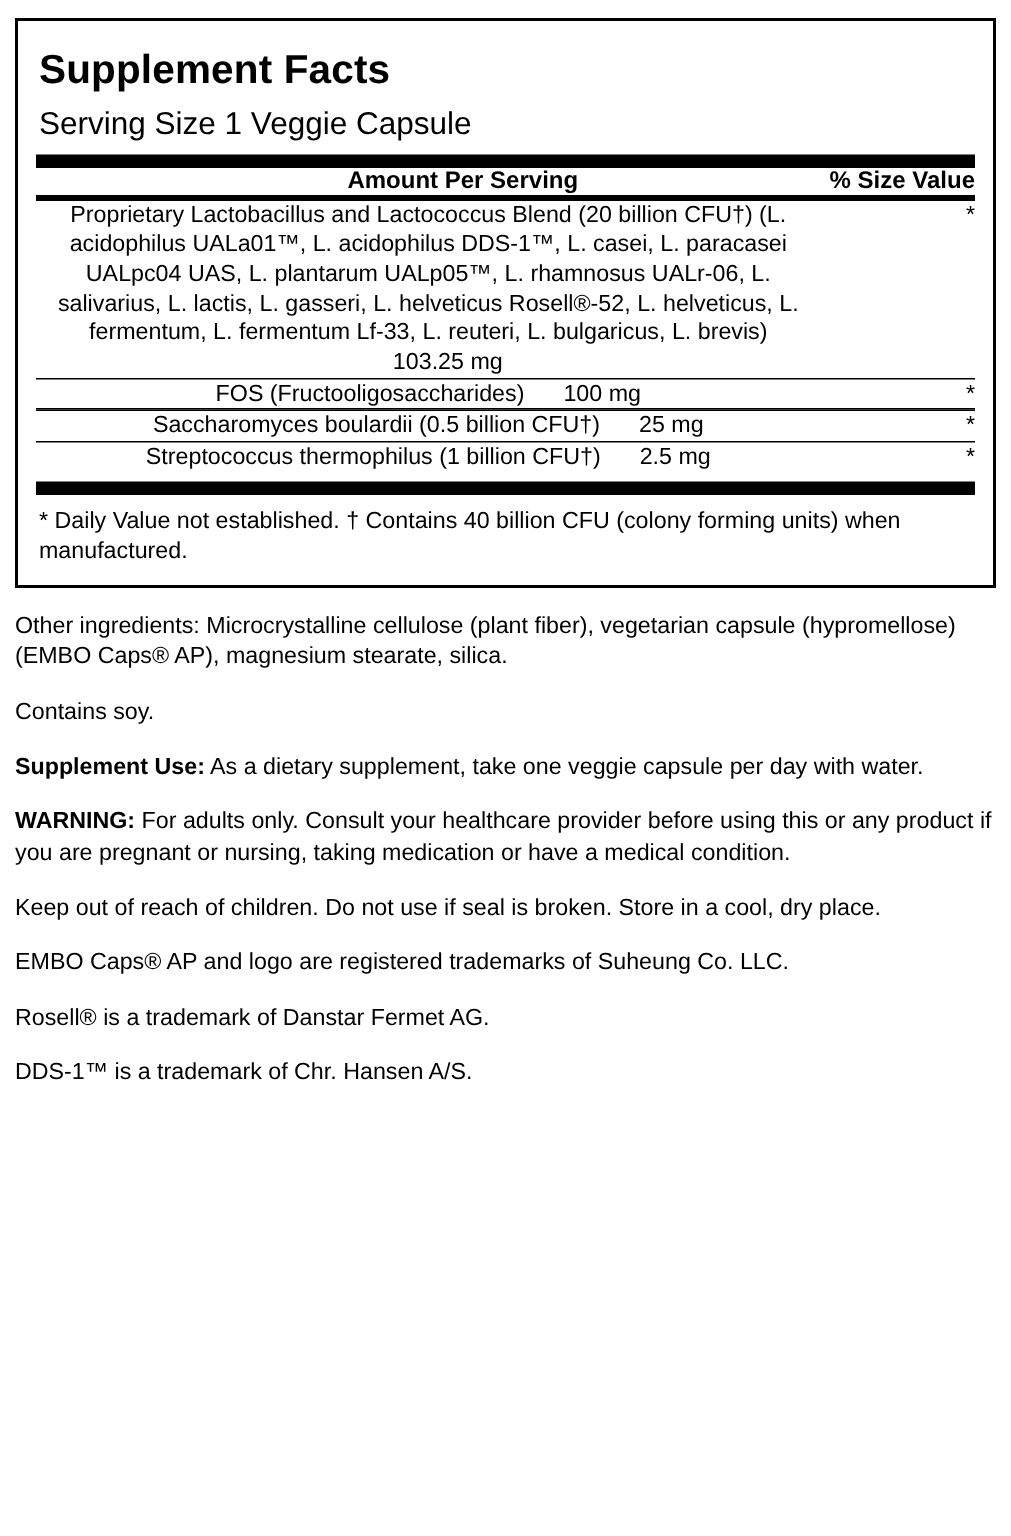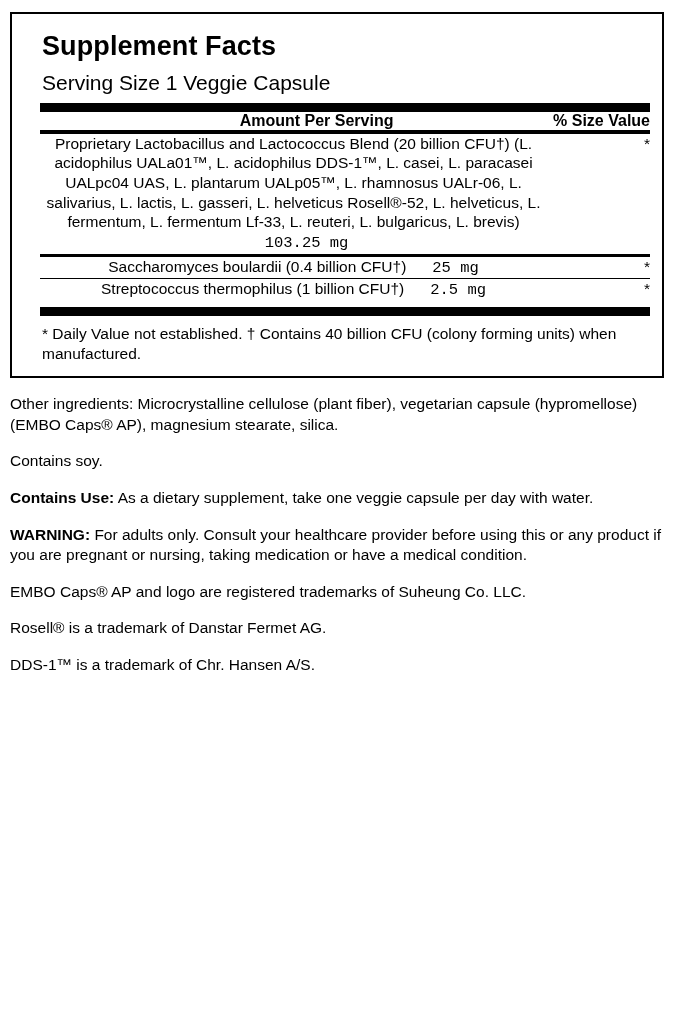--- a/index.html
+++ b/index.html
@@ -18,21 +18,21 @@
     width: 674px;
     height: 1024px;
     position: relative;
     box-sizing: border-box;
   }
 
   
   .panel {
     margin: 12px 10px 0 10px;
     border: 2px solid #000;
-    padding: 10px 12px 10px 28px;
+    padding: 10px 12px 10px 12px;
     box-sizing: border-box;
   }
   .panel-title {
     font-size: 27px;
     font-weight: bold;
     letter-spacing: 0.1px;
     margin: 8px 0 10px 2px;
     line-height: 1.05;
   }
   .serving-size {
@@ -82,21 +82,20 @@
   }
   .nutrient-row td.dv {
     text-align: right;
     width: 34px;
     white-space: nowrap;
   }
   .amt {
     display: inline-block;
     padding-left: 26px;
     white-space: nowrap;
-    font-family: Liberation Mono, monospace;
   }
   .sep-cell {
     padding: 0 !important;
   }
   .sep-line {
     border-top: 1px solid #000;
     height: 0;
     font-size: 0;
     line-height: 0;
   }
@@ -153,35 +152,41 @@
           <span>Proprietary Lactobacillus and Lactococcus Blend (20 billion CFU†) (L. acidophilus UALa01™, L. acidophilus DDS-1™, L. casei, L. paracasei UALpc04 UAS, L. plantarum UALp05™, L. rhamnosus UALr-06, L. salivarius, L. lactis, L. gasseri, L. helveticus Rosell®-52, L. helveticus, L. fermentum, L. fermentum Lf-33, L. reuteri, L. bulgaricus, L. brevis)</span><span class="amt">103.25 mg</span>
         </td>
         <td class="dv">*</td>
       </tr>
       <tr>
             <td class="sep-cell" colspan="2">
               <div class="sep-line"></div>
             </td>
           </tr>
 
-      <tr>
-            <td class="sep-cell" colspan="2">
-              <div class="sep-line"></div>
-            </td>
-          </tr>
-
-      <tr>
-            <td class="sep-cell" colspan="2">
-              <div class="sep-line"></div>
-            </td>
-          </tr>
-
-      <tr class="nutrient-row">
-        <td class="name">
-          <span>Saccharomyces boulardii (0.4 billion CFU†)</span><span class="amt">25 mg</span>
+      <tr class="nutrient-row">
+        <td class="name">
+          <span>FOS (Fructooligosaccharides)</span><span class="amt">100 mg</span>
+        </td>
+        <td class="dv">*</td>
+      </tr>
+      <tr>
+            <td class="sep-cell" colspan="2">
+              <div class="sep-line"></div>
+            </td>
+          </tr>
+
+      <tr>
+            <td class="sep-cell" colspan="2">
+              <div class="sep-line"></div>
+            </td>
+          </tr>
+
+      <tr class="nutrient-row">
+        <td class="name">
+          <span>Saccharomyces boulardii (0.5 billion CFU†)</span><span class="amt">25 mg</span>
         </td>
         <td class="dv">*</td>
       </tr>
       <tr>
             <td class="sep-cell" colspan="2">
               <div class="sep-line"></div>
             </td>
           </tr>
 
       <tr class="nutrient-row">
@@ -198,24 +203,25 @@
     <div class="footnote">* Daily Value not established. † Contains 40 billion CFU (colony forming units) when manufactured.</div>
 
   </section>
 
   <section class="body-copy">
 
     <p>Other ingredients: Microcrystalline cellulose (plant fiber), vegetarian capsule (hypromellose) (EMBO Caps® AP), magnesium stearate, silica.</p>
 
     <p>Contains soy.</p>
 
-    <p><span class="lead">Contains Use:</span><span> As a dietary supplement, take one veggie capsule per day with water.</span></p>
+    <p><span class="lead">Supplement Use:</span><span> As a dietary supplement, take one veggie capsule per day with water.</span></p>
 
     <p><span class="lead">WARNING:</span><span> For adults only. Consult your healthcare provider before using this or any product if you are pregnant or nursing, taking medication or have a medical condition.</span></p>
 
+    <p>Keep out of reach of children. Do not use if seal is broken. Store in a cool, dry place.</p>
 
     <p>EMBO Caps® AP and logo are registered trademarks of Suheung Co. LLC.</p>
 
     <p>Rosell® is a trademark of Danstar Fermet AG.</p>
 
     <p>DDS-1™ is a trademark of Chr. Hansen A/S.</p>
 
   </section>
 
 </div>

